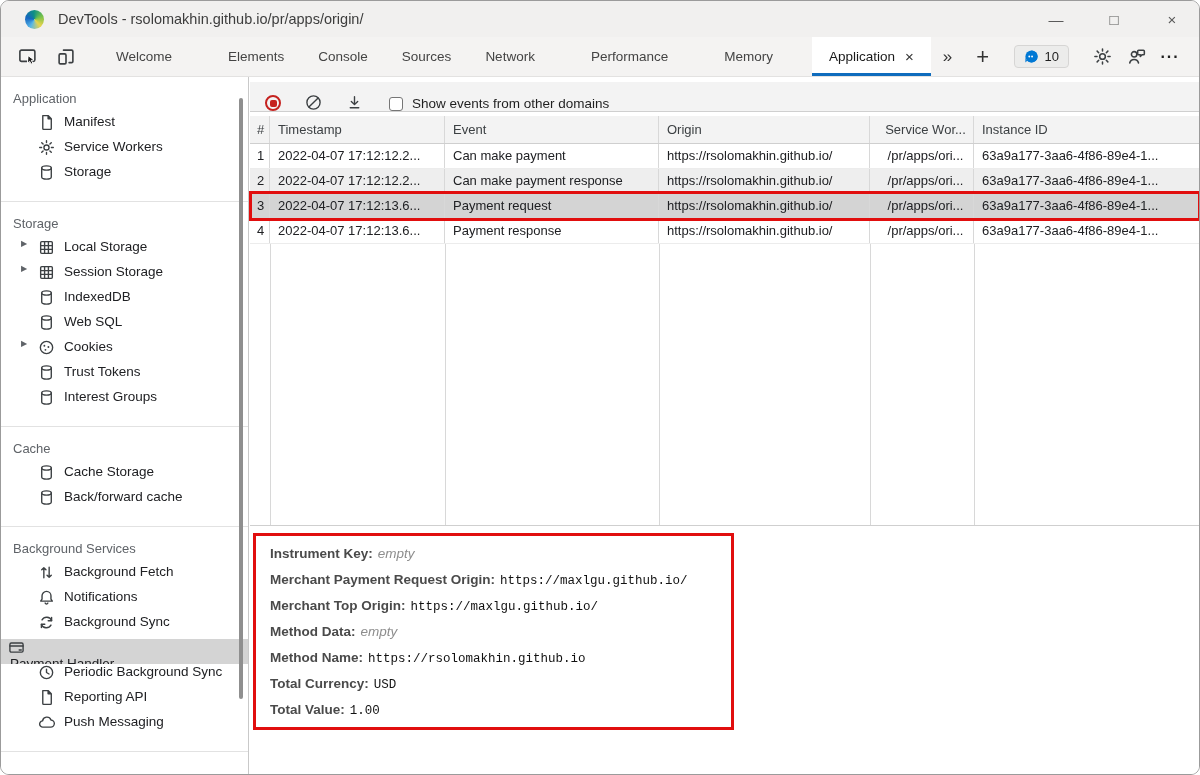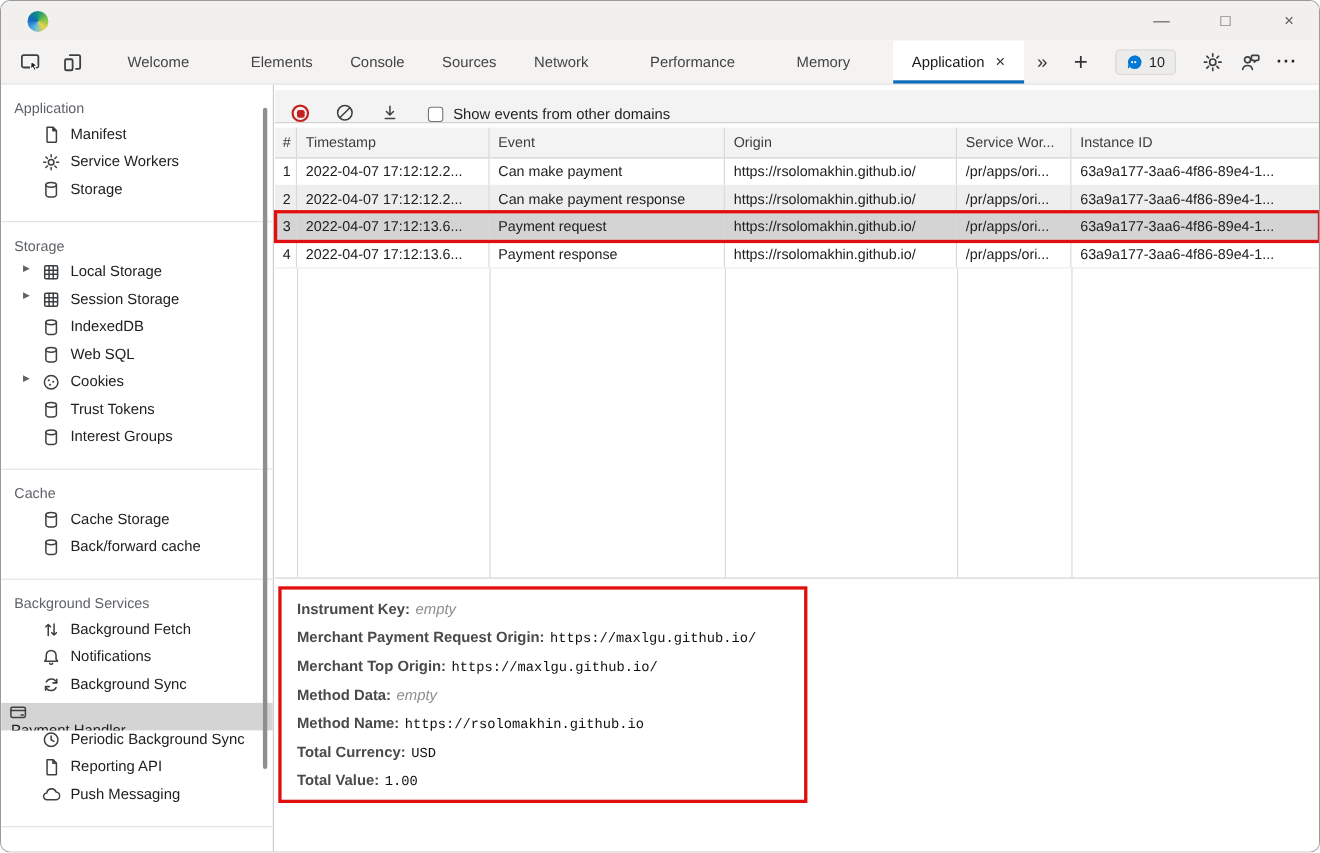--- a/index.html
+++ b/index.html
@@ -80,21 +80,21 @@
   .grid-header {
     position: absolute; left: 249px; top: 115px; width: 951px; height: 28px;
     background: #f3f3f3; border-bottom: 1px solid #cfcfcf; display: flex; font-size: 13px; color: #3c4043;
   }
   .grid-header .cell { line-height: 27px; }
   .cell { padding-left: 8px; border-right: 1px solid #d8d8d8; overflow: hidden; white-space: nowrap; }
   .c0 { width: 20px; padding-left: 7px; }
   .c1 { width: 175px; }
   .c2 { width: 214px; }
   .c3 { width: 211px; }
-  .c4 { width: 104px; }
+  .c4 { width: 104px; text-align: center; }
   .c5 { width: 227px; border-right: none; }
   .grid-rows { position: absolute; left: 249px; top: 143px; width: 951px; }
   .grid-row { display: flex; height: 25px; font-size: 13px; color: #202124; border-bottom: 1px solid #ececec; }
   .grid-row .cell { line-height: 24px; }
   .grid-row.even { background: #eeeeee; }
   .grid-row.selected { background: #d4d4d4; }
   .grid-empty { position: absolute; left: 249px; top: 243px; width: 951px; height: 282px; border-bottom: 1px solid #cfcfcf; }
   .vline { position: absolute; top: 0; width: 1px; height: 100%; background: #d8d8d8; }
   
   .details { position: absolute; left: 249px; top: 527px; width: 951px; height: 248px; background: #fff; padding: 13px 0 0 20px; }
@@ -108,20 +108,21 @@
   .anno-row { left: 248px; top: 190px; width: 952px; height: 30px; }
   .anno-details { left: 252px; top: 532px; width: 481px; height: 197px; }
 </style>
 </head>
 <body>
 
 <div class="window">
 
   <div class="titlebar">
     <div class="logo"></div>
+    <div class="title-text">DevTools - rsolomakhin.github.io/pr/apps/origin/</div>
     <div class="win-controls">
       <div class="win-btn">—</div>
       <div class="win-btn">□</div>
       <div class="win-btn">×</div>
     </div>
   </div>
 
   <div class="tabbar">
     <div class="tb-icon-btn" style="margin-left:8px;">
       <svg class="oi" width="20" height="20" viewBox="0 0 16 16">

